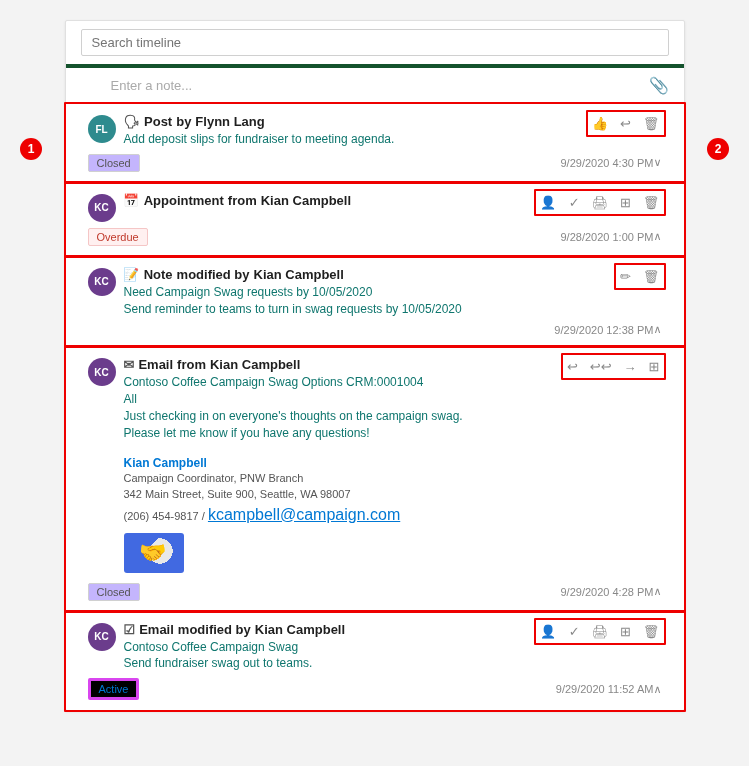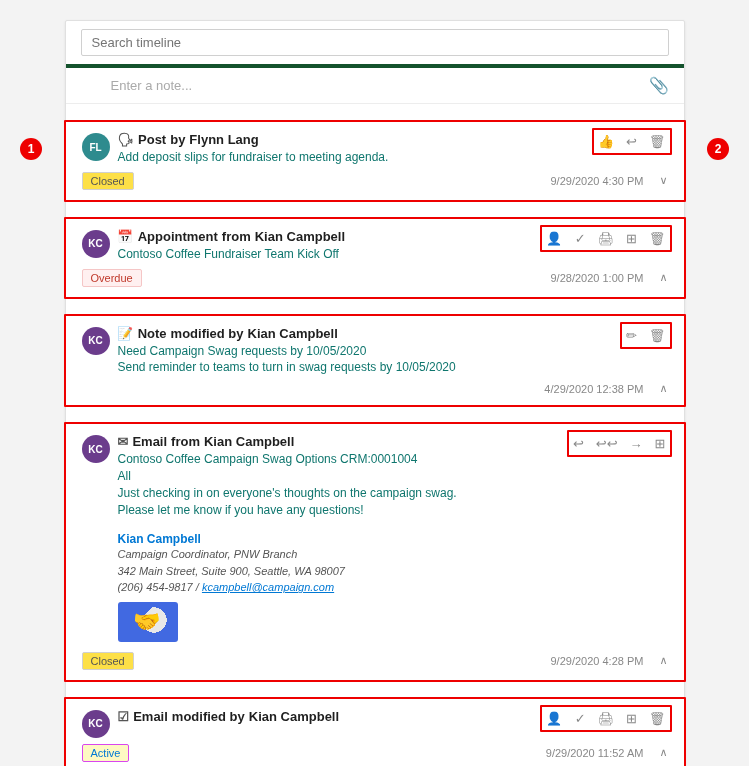--- a/index.html
+++ b/index.html
@@ -74,23 +74,22 @@
       font-size: 13px;
       padding-left: 31px;
     }
     .note-attach {
       color: #888;
       font-size: 16px;
     }
     
     .timeline-item {
       border-bottom: 1px solid #efefef;
-      padding: 10px 16px;
+      padding: 10px 22px;
       position: relative;
-      margin-top: 18px;
     }
     .item-header {
       display: flex;
       align-items: flex-start;
       gap: 8px;
     }
     .avatar {
       width: 28px;
       height: 28px;
       border-radius: 50%;
@@ -144,40 +143,40 @@
       margin-top: 6px;
     }
     .badge {
       display: inline-block;
       padding: 2px 8px;
       border-radius: 2px;
       font-size: 11px;
       font-weight: 500;
     }
     .badge-closed {
-      background: #fde047;
+      background: #c4b5fd;
       color: #555;
       border: 1px solid #d0d0d0;
     }
     .badge-overdue {
       background: #fff0f0;
       color: #c0392b;
       border: 1px solid #f5c6c6;
     }
     .badge-active {
-      background: #fef9c3;
+      background: #000000;
       color: #0078d4;
-      border: 1px solid #d946ef;
+      border: 3px solid #d946ef;
     }
     .item-timestamp {
       font-size: 11px;
       color: #888;
       display: flex;
       align-items: center;
-      gap: 16px;
+      gap: 0;
     }
     .chevron {
       font-size: 11px;
       color: #888;
     }
     
     .annotation-box {
       position: absolute;
       border: 2px solid #e00;
       pointer-events: none;
@@ -203,25 +202,24 @@
     }
     .sig-name {
       color: #0078d4;
       font-size: 12px;
       font-weight: 600;
     }
     .sig-line {
       font-size: 11px;
       color: #555;
       line-height: 1.5;
-      font-style: italic;
     }
     .sig-email {
       color: #0078d4;
-      font-size: 11px;
+      font-size: 16px;
       text-decoration: underline;
     }
     .sig-image {
       width: 60px;
       height: 40px;
       background: linear-gradient(135deg, #4169e1 40%, transparent 40%),
                   radial-gradient(circle at 60% 45%, #e8e8e8 30%, transparent 30%);
       background-color: #4169e1;
       border-radius: 3px;
       margin-top: 6px;
@@ -306,21 +304,20 @@
           <span>KC</span>
         </div>
         <div class="item-content">
           <div class="item-title">
             <span class="item-title-icon">📅</span>
             <span>Appointment</span>
             <span> from </span>
             <span>Kian Campbell</span>
           </div>
           <div class="item-body">
-            <div>Contoso Coffee Fundraiser Team Kick Off</div>
           </div>
         </div>
         <div style="position:relative;">
           <div class="annotation-box" style="top:-4px;left:-4px;right:-4px;bottom:-4px;"></div>
           <div class="item-actions">
             <span class="action-icon">👤</span>
             <span class="action-icon">✓</span>
             <span class="action-icon">🖨</span>
             <span class="action-icon">⊞</span>
             <span class="action-icon">🗑</span>
@@ -357,21 +354,21 @@
         <div style="position:relative;">
           <div class="annotation-box" style="top:-4px;left:-4px;right:-4px;bottom:-4px;"></div>
           <div class="item-actions">
             <span class="action-icon">✏</span>
             <span class="action-icon">🗑</span>
           </div>
         </div>
       </div>
       <div class="item-footer" style="justify-content:flex-end;">
         <span class="item-timestamp">
-          <span>4/29/2020 12:38 PM</span>
+          <span>9/29/2020 12:38 PM</span>
           <span class="chevron">∧</span>
         </span>
       </div>
     </div>
 
     <div class="timeline-item" style="position:relative;">
       <div class="annotation-box" style="top:-2px;left:-2px;right:-2px;bottom:-2px;"></div>
       <div class="item-header">
         <div class="avatar avatar-kc">
           <span>KC</span>
@@ -429,20 +426,24 @@
         <div class="avatar avatar-kc">
           <span>KC</span>
         </div>
         <div class="item-content">
           <div class="item-title">
             <span class="item-title-icon">☑</span>
             <span>Email</span>
             <span> modified by </span>
             <span>Kian Campbell</span>
           </div>
+          <div class="item-body">
+            <div>Contoso Coffee Campaign Swag</div>
+            <div>Send fundraiser swag out to teams.</div>
+          </div>
         </div>
         <div style="position:relative;">
           <div class="annotation-box" style="top:-4px;left:-4px;right:-4px;bottom:-4px;"></div>
           <div class="item-actions">
             <span class="action-icon">👤</span>
             <span class="action-icon">✓</span>
             <span class="action-icon">🖨</span>
             <span class="action-icon">⊞</span>
             <span class="action-icon">🗑</span>
           </div>

